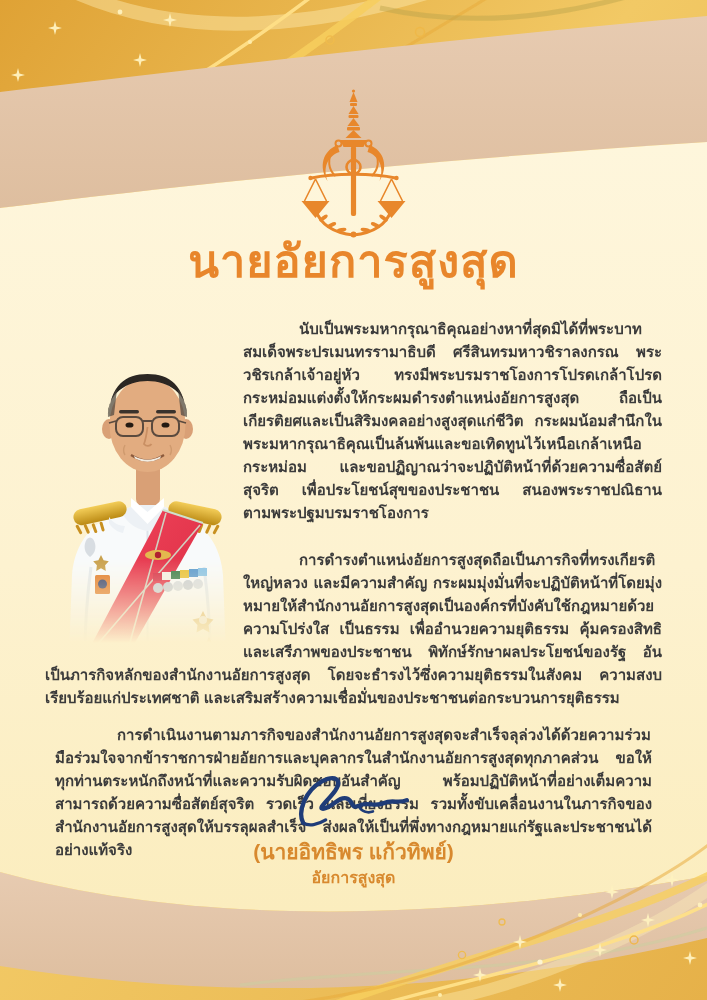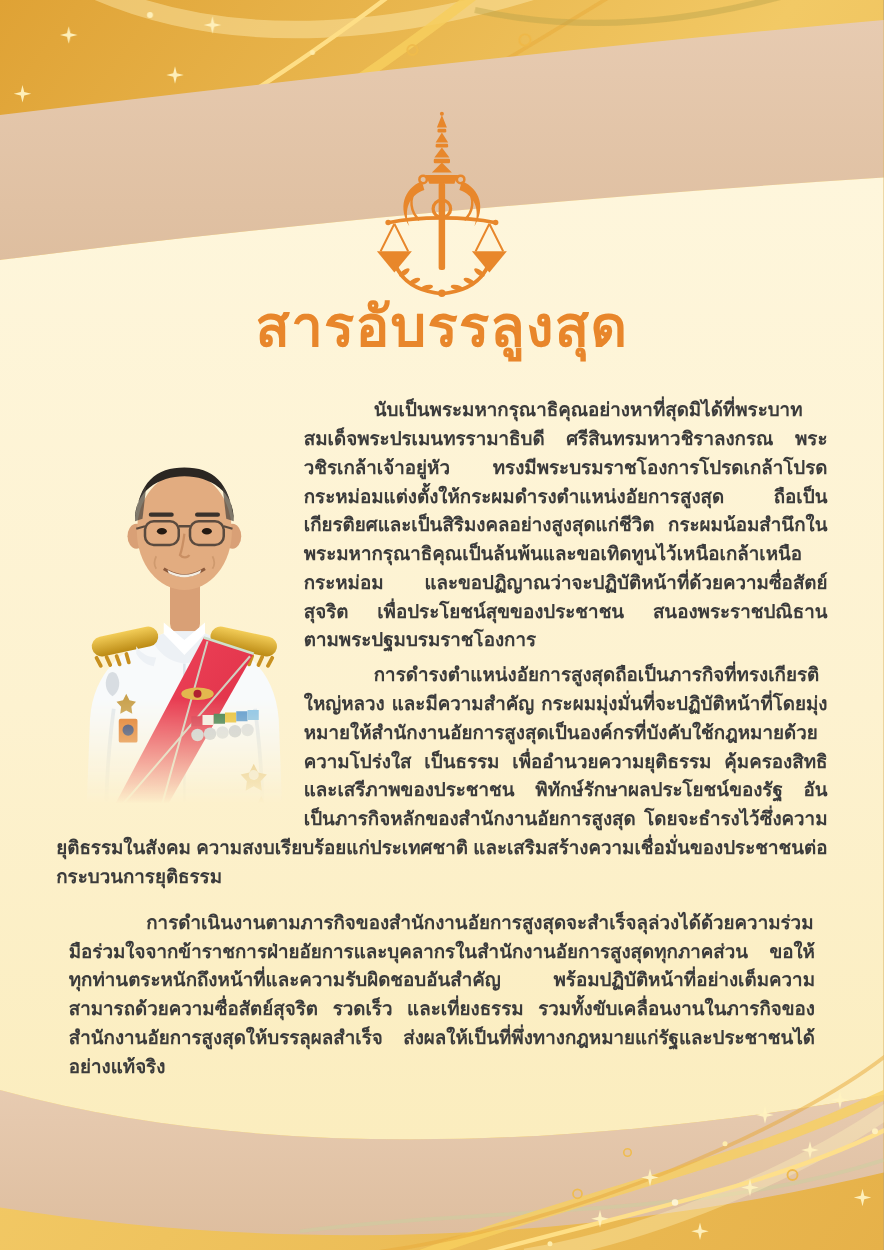--- a/index.html
+++ b/index.html
@@ -17,21 +17,21 @@
   }
   .content{
     position:absolute;left:45px;right:45px;top:317px;
     color:#3B3B3B;font-size:15px;line-height:23px;text-align:justify;
   }
   .portrait{
     float:left;width:180px;height:336px;margin:0 6px 4px 12px;
   }
   .content p{margin:0 0 0 0;font-weight:600;}
   .content p.p1{text-indent:56px;}
-  .content p.p2{margin-top:5px;text-indent:56px;}
+  .content p.p2{margin-top:24px;text-indent:56px;}
   .content p.p3{clear:left;margin-top:14px;text-indent:62px;padding:0 10px;}
   .sig-block{
     position:absolute;left:0;top:770px;width:707px;text-align:center;
   }
   .sig-img{display:block;margin:0 auto;width:170px;height:66px;}
   .sig-name{
     font-size:21px;font-weight:bold;color:#D8892E;margin-top:2px;line-height:1.3;
   }
   .sig-pos{
     font-size:16px;font-weight:bold;color:#D8892E;margin-top:3px;line-height:1.3;
@@ -150,21 +150,21 @@
       <ellipse cx="30" cy="130" rx="5" ry="2" transform="rotate(-38 30 130)"></ellipse>
       <ellipse cx="38" cy="137" rx="5" ry="2" transform="rotate(-24 38 137)"></ellipse>
       <ellipse cx="48" cy="142" rx="5" ry="2" transform="rotate(-12 48 142)"></ellipse>
       <ellipse cx="90" cy="130" rx="5" ry="2" transform="rotate(38 90 130)"></ellipse>
       <ellipse cx="82" cy="137" rx="5" ry="2" transform="rotate(24 82 137)"></ellipse>
       <ellipse cx="72" cy="142" rx="5" ry="2" transform="rotate(12 72 142)"></ellipse>
       <circle cx="60" cy="146.5" r="3"></circle>
     </g>
   </svg>
 
-  <h1 class="doc-title">สารอับรรลูงสุด</h1>
+  <h1 class="doc-title">นายอัยการสูงสุด</h1>
 
   <div class="content">
 
     <svg class="portrait" viewBox="0 0 180 336" aria-hidden="true">
       <defs>
         <linearGradient id="fadeG" x1="0" y1="0" x2="0" y2="1">
           <stop offset="0" stop-color="#fff"></stop>
           <stop offset="0.72" stop-color="#fff"></stop>
           <stop offset="0.97" stop-color="#fff" stop-opacity="0"></stop>
         </linearGradient>
@@ -250,14 +250,25 @@
         <circle cx="45.5" cy="267" r="4.5" fill="#31406E"></circle>
         <path d="M52,200 C56,206 62,209 68,209 L66,216 C60,215 55,211 52,206 Z" fill="#EDF1F5"></path>
       </g>
     </svg>
 
     <p class="p1">นับเป็นพระมหากรุณาธิคุณอย่างหาที่สุดมิได้ที่พระบาทสมเด็จพระปรเมนทรรามาธิบดี ศรีสินทรมหาวชิราลงกรณ พระวชิรเกล้าเจ้าอยู่หัว ทรงมีพระบรมราชโองการโปรดเกล้าโปรดกระหม่อมแต่งตั้งให้กระผมดำรงตำแหน่งอัยการสูงสุด ถือเป็นเกียรติยศและเป็นสิริมงคลอย่างสูงสุดแก่ชีวิต กระผมน้อมสำนึกในพระมหากรุณาธิคุณเป็นล้นพ้นและขอเทิดทูนไว้เหนือเกล้าเหนือกระหม่อม และขอปฏิญาณว่าจะปฏิบัติหน้าที่ด้วยความซื่อสัตย์สุจริต เพื่อประโยชน์สุขของประชาชน สนองพระราชปณิธานตามพระปฐมบรมราชโองการ</p>
     <p class="p2">การดำรงตำแหน่งอัยการสูงสุดถือเป็นภารกิจที่ทรงเกียรติ ใหญ่หลวง และมีความสำคัญ กระผมมุ่งมั่นที่จะปฏิบัติหน้าที่โดยมุ่งหมายให้สำนักงานอัยการสูงสุดเป็นองค์กรที่บังคับใช้กฎหมายด้วยความโปร่งใส เป็นธรรม เพื่ออำนวยความยุติธรรม คุ้มครองสิทธิและเสรีภาพของประชาชน พิทักษ์รักษาผลประโยชน์ของรัฐ อันเป็นภารกิจหลักของสำนักงานอัยการสูงสุด โดยจะธำรงไว้ซึ่งความยุติธรรมในสังคม ความสงบเรียบร้อยแก่ประเทศชาติ และเสริมสร้างความเชื่อมั่นของประชาชนต่อกระบวนการยุติธรรม</p>
     <p class="p3">การดำเนินงานตามภารกิจของสำนักงานอัยการสูงสุดจะสำเร็จลุล่วงได้ด้วยความร่วมมือร่วมใจจากข้าราชการฝ่ายอัยการและบุคลากรในสำนักงานอัยการสูงสุดทุกภาคส่วน ขอให้ทุกท่านตระหนักถึงหน้าที่และความรับผิดชอบอันสำคัญ พร้อมปฏิบัติหน้าที่อย่างเต็มความสามารถด้วยความซื่อสัตย์สุจริต รวดเร็ว และเที่ยงธรรม รวมทั้งขับเคลื่อนงานในภารกิจของสำนักงานอัยการสูงสุดให้บรรลุผลสำเร็จ ส่งผลให้เป็นที่พึ่งทางกฎหมายแก่รัฐและประชาชนได้อย่างแท้จริง</p>
   </div>
 
+  <div class="sig-block">
+    <svg class="sig-img" viewBox="0 0 180 70" aria-hidden="true">
+      <g fill="none" stroke="#1F3C78" stroke-linecap="round" stroke-linejoin="round">
+        <path d="M36,56 C30,44 38,22 56,12 C70,5 78,10 70,22 C63,32 50,42 58,41 C68,39 74,28 82,30 C90,32 86,42 95,38 C104,33 112,40 122,35 C130,31 138,36 146,32" stroke-width="4.6"></path>
+        <path d="M36,56 C42,60 52,58 60,53" stroke-width="3.4"></path>
+        <path d="M95,38 C98,44 104,46 110,44" stroke-width="3"></path>
+      </g>
+    </svg>
+    <div class="sig-name">(นายอิทธิพร แก้วทิพย์)</div>
+    <div class="sig-pos">อัยการสูงสุด</div>
+  </div>
 
 </div>
 
 </body></html>

